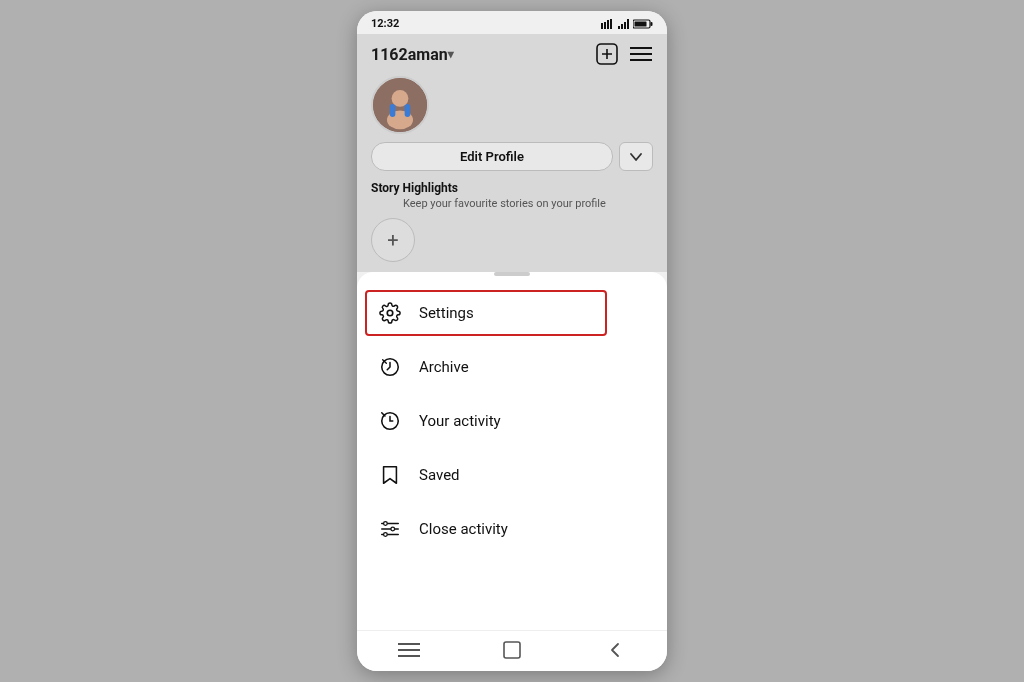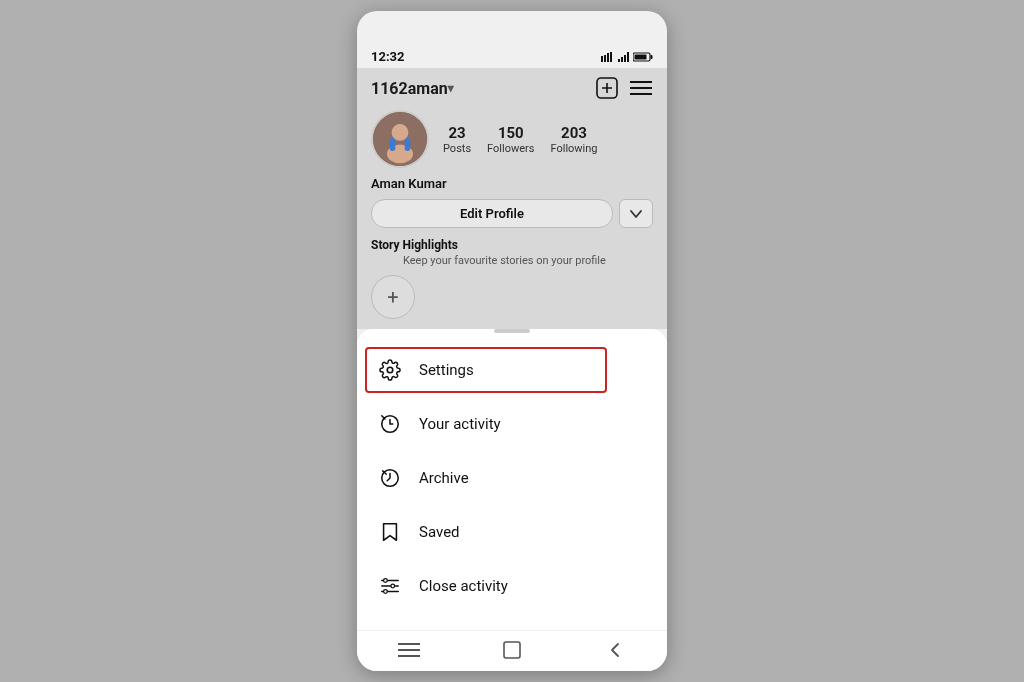--- a/index.html
+++ b/index.html
@@ -23,24 +23,23 @@
       position: relative;
       box-shadow: 0 4px 20px rgba(0,0,0,0.3);
     }
     
     .status-bar {
       background: #f0f0f0;
       display: flex;
       justify-content: space-between;
       align-items: center;
       padding: 6px 14px 4px;
-      font-size: 13px;
+      font-size: 11px;
       font-weight: 600;
       color: #111;
-      margin-top: 32px;
     }
     .status-left { font-weight: 700; }
     .status-right {
       display: flex;
       align-items: center;
       gap: 3px;
       font-size: 10px;
     }
     
     .profile-area {
@@ -300,37 +299,22 @@
       <div class="avatar">
         <svg width="58" height="58" viewBox="0 0 58 58">
           <circle cx="29" cy="29" r="29" fill="#8d6e63"></circle>
 
           <circle cx="29" cy="22" r="9" fill="#d7a98c"></circle>
           <ellipse cx="29" cy="45" rx="14" ry="10" fill="#d7a98c"></ellipse>
           <rect x="18" y="28" width="6" height="14" rx="3" fill="#3a7bd5"></rect>
           <rect x="34" y="28" width="6" height="14" rx="3" fill="#3a7bd5"></rect>
         </svg>
       </div>
-      <div class="stats-row">
-        <div class="stat-item">
-          <span class="stat-number">23</span>
-          <span class="stat-label">Posts</span>
-        </div>
-        <div class="stat-item">
-          <span class="stat-number">150</span>
-          <span class="stat-label">Followers</span>
-        </div>
-        <div class="stat-item">
-          <span class="stat-number">203</span>
-          <span class="stat-label">Following</span>
-        </div>
-      </div>
-    </div>
-
-    <div class="user-name-display">Aman Kumar</div>
+    </div>
+
 
     <div class="edit-profile-row">
       <div class="edit-profile-btn">Edit Profile</div>
       <div class="dropdown-btn">
         <svg width="12" height="8" viewBox="0 0 12 8">
           <polyline points="1,1 6,7 11,1" fill="none" stroke="#333" stroke-width="1.8" stroke-linecap="round" stroke-linejoin="round"></polyline>
         </svg>
       </div>
     </div>
 
@@ -353,36 +337,36 @@
           <path d="M19.4 15a1.65 1.65 0 0 0 .33 1.82l.06.06a2 2 0 1 1-2.83 2.83l-.06-.06a1.65 1.65 0 0 0-1.82-.33 1.65 1.65 0 0 0-1 1.51V21a2 2 0 0 1-4 0v-.09A1.65 1.65 0 0 0 9 19.4a1.65 1.65 0 0 0-1.82.33l-.06.06a2 2 0 1 1-2.83-2.83l.06-.06A1.65 1.65 0 0 0 4.68 15a1.65 1.65 0 0 0-1.51-1H3a2 2 0 0 1 0-4h.09A1.65 1.65 0 0 0 4.6 9a1.65 1.65 0 0 0-.33-1.82l-.06-.06a2 2 0 1 1 2.83-2.83l.06.06A1.65 1.65 0 0 0 9 4.68a1.65 1.65 0 0 0 1-1.51V3a2 2 0 0 1 4 0v.09a1.65 1.65 0 0 0 1 1.51 1.65 1.65 0 0 0 1.82-.33l.06-.06a2 2 0 1 1 2.83 2.83l-.06.06A1.65 1.65 0 0 0 19.4 9a1.65 1.65 0 0 0 1.51 1H21a2 2 0 0 1 0 4h-.09a1.65 1.65 0 0 0-1.51 1z" stroke="#111" stroke-width="1.6" fill="none"></path>
         </svg>
       </div>
       <span class="menu-label">Settings</span>
     </div>
 
     <div class="menu-item">
       <div class="menu-icon">
         <svg width="22" height="22" viewBox="0 0 24 24" fill="none">
           <circle cx="12" cy="12" r="9" stroke="#111" stroke-width="1.7" fill="none"></circle>
-          <polyline points="12,7 12,12 15,12" stroke="#111" stroke-width="1.7" stroke-linecap="round" fill="none"></polyline>
-          <line x1="3" y1="3" x2="6.5" y2="6.5" stroke="#111" stroke-width="1.7" stroke-linecap="round"></line>
-        </svg>
-      </div>
-      <span class="menu-label">Your activity</span>
+          <polyline points="12,7 12,12 9,15" stroke="#111" stroke-width="1.7" stroke-linecap="round" fill="none"></polyline>
+          <path d="M4 4 L8 8" stroke="#111" stroke-width="1.5" stroke-linecap="round"></path>
+        </svg>
+      </div>
+      <span class="menu-label">Archive</span>
     </div>
 
     <div class="menu-item">
       <div class="menu-icon">
         <svg width="22" height="22" viewBox="0 0 24 24" fill="none">
           <circle cx="12" cy="12" r="9" stroke="#111" stroke-width="1.7" fill="none"></circle>
-          <polyline points="12,7 12,12 9,15" stroke="#111" stroke-width="1.7" stroke-linecap="round" fill="none"></polyline>
-          <path d="M4 4 L8 8" stroke="#111" stroke-width="1.5" stroke-linecap="round"></path>
-        </svg>
-      </div>
-      <span class="menu-label">Archive</span>
+          <polyline points="12,7 12,12 15,12" stroke="#111" stroke-width="1.7" stroke-linecap="round" fill="none"></polyline>
+          <line x1="3" y1="3" x2="6.5" y2="6.5" stroke="#111" stroke-width="1.7" stroke-linecap="round"></line>
+        </svg>
+      </div>
+      <span class="menu-label">Your activity</span>
     </div>
 
 
     <div class="menu-item">
       <div class="menu-icon">
         <svg width="20" height="22" viewBox="0 0 20 24" fill="none">
           <path d="M3 3 H17 V21 L10 16 L3 21 Z" stroke="#111" stroke-width="1.7" stroke-linejoin="round" fill="none"></path>
         </svg>
       </div>
       <span class="menu-label">Saved</span>

